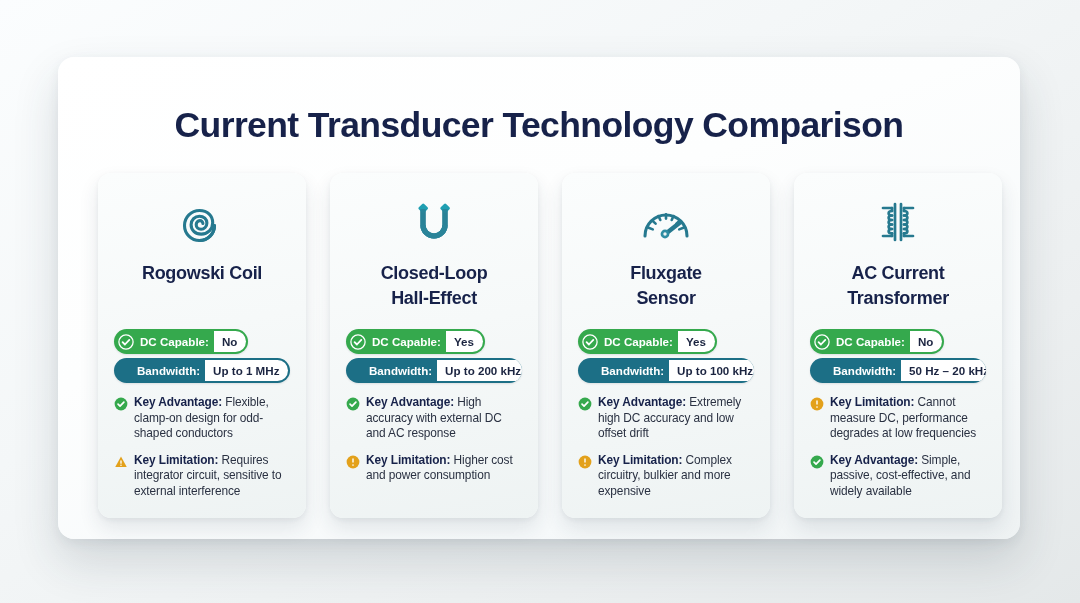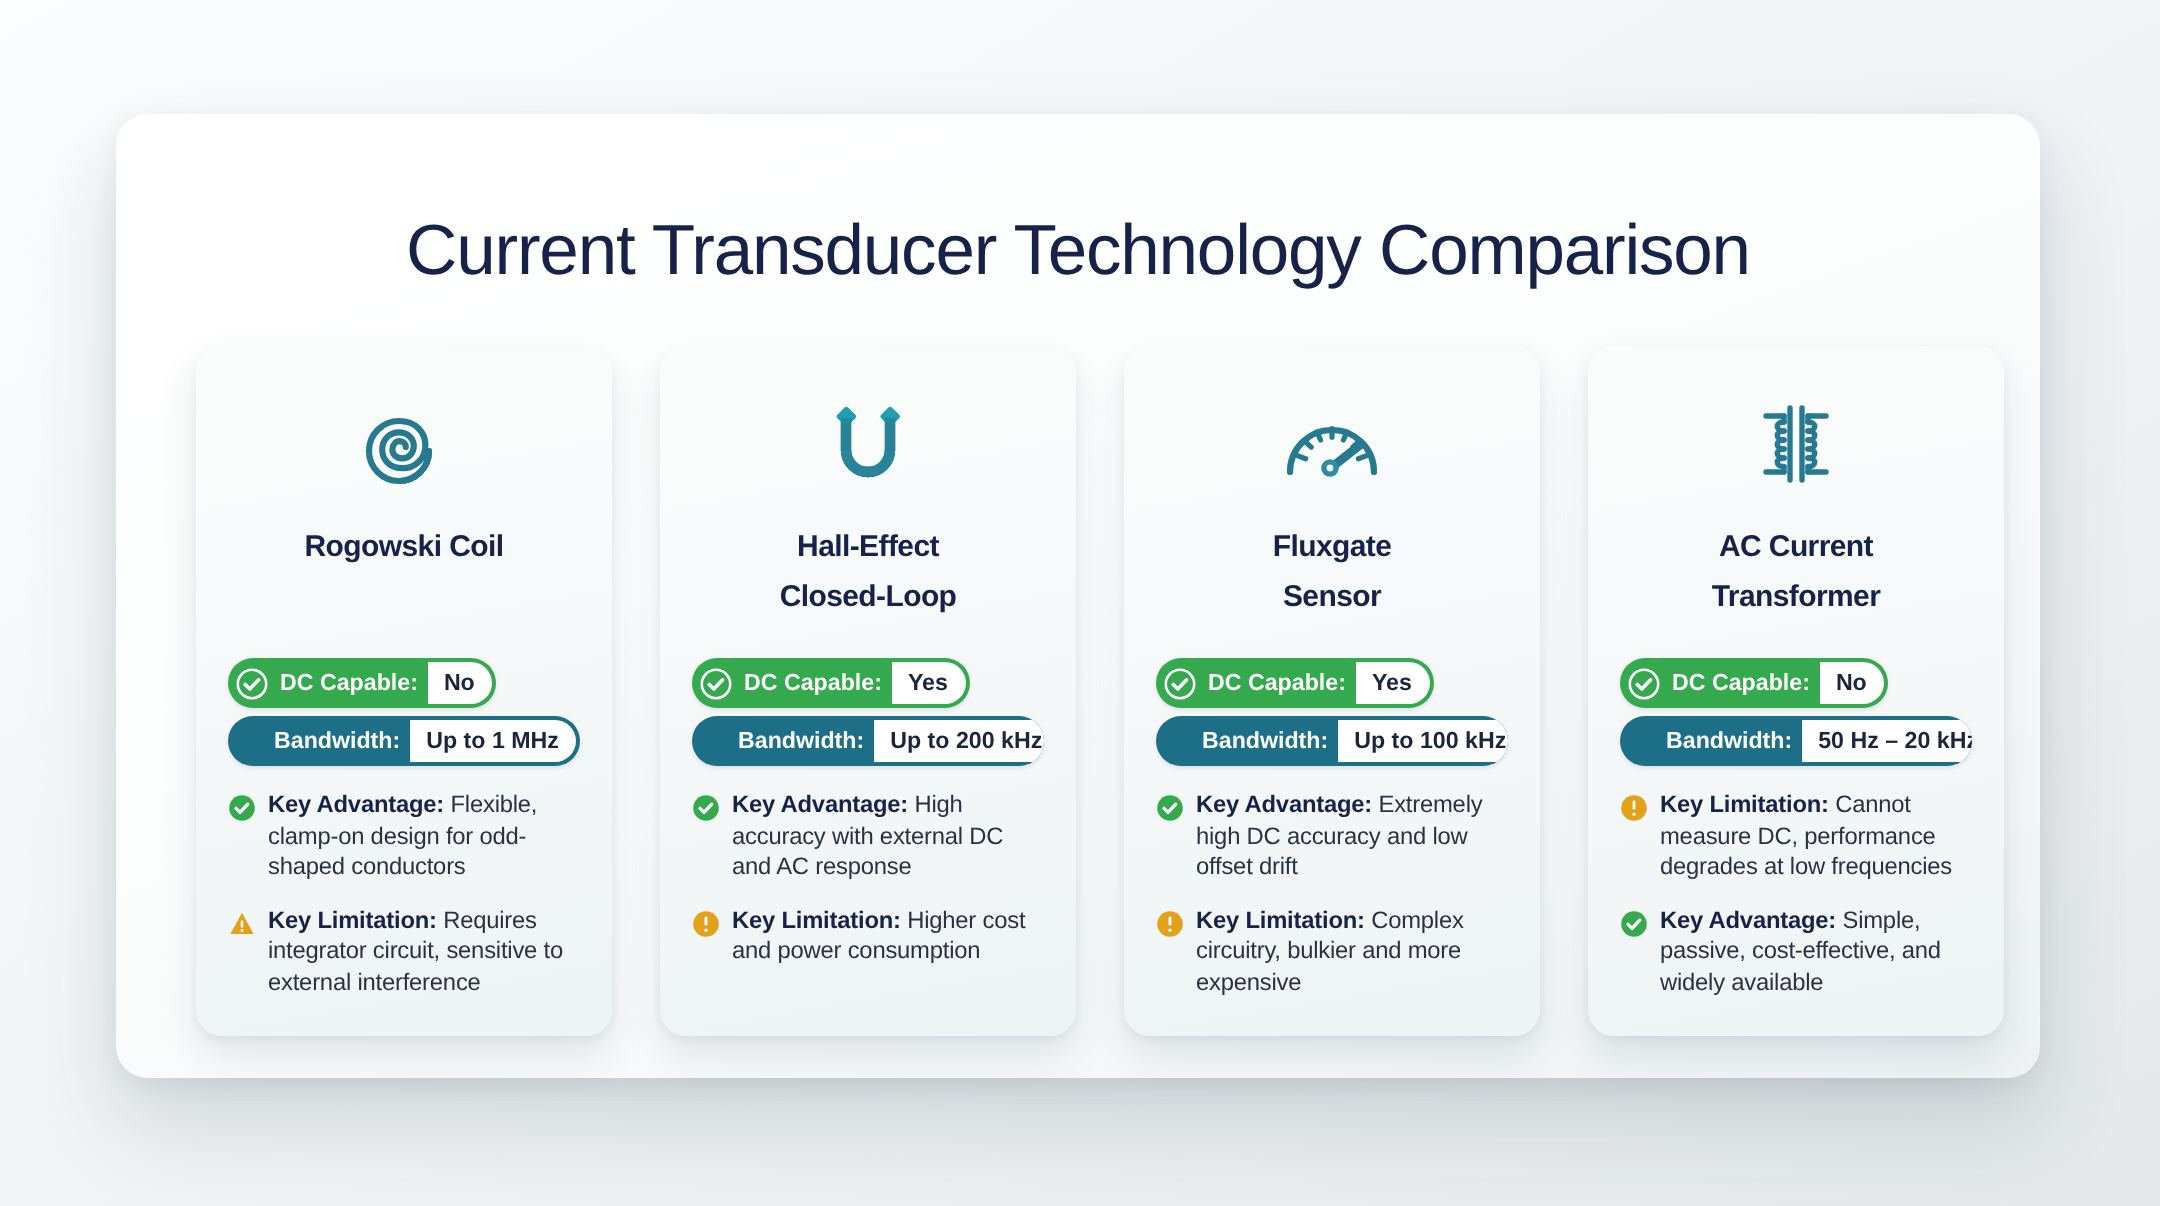--- a/index.html
+++ b/index.html
@@ -36,21 +36,21 @@
       0 4px 12px rgba(40,55,70,0.07);
   }
 
   .panel-title {
     position: absolute;
     left: 0;
     top: 48px;
     width: 100%;
     text-align: center;
     font-size: 35.5px;
-    font-weight: normal;
+    font-weight: bold;
     letter-spacing: -0.6px;
     color: #17224a;
     font-family: "Liberation Sans", sans-serif;
   }
 
   
   .cards {
     position: absolute;
     left: 40px;
     top: 116px;
@@ -78,21 +78,21 @@
     display: flex;
     align-items: center;
     justify-content: center;
     margin-bottom: 10px;
   }
   .card-icon svg { display: block; }
 
   
   .card-title {
     text-align: center;
-    font-size: 15px;
+    font-size: 18px;
     line-height: 25px;
     font-weight: bold;
     color: #17224a;
     letter-spacing: -0.3px;
     margin-bottom: 18px;
     min-height: 50px;
   }
 
   
   .pill {
@@ -229,22 +229,22 @@
         <div class="card-icon">
           <svg width="54" height="54" viewBox="0 0 54 54">
             <path d="M16 14v16a11 11 0 0 0 22 0V14" fill="none" stroke="#26798f" stroke-width="5.2" stroke-linecap="butt"></path>
             <path d="M16 30a11 11 0 0 0 22 0" fill="none" stroke="#2f8da3" stroke-width="5.2"></path>
             <rect x="12.4" y="9.5" width="7.6" height="7.6" rx="1.4" fill="#1f9fb2" transform="rotate(-45 16.2 13.3)"></rect>
             <rect x="34.3" y="9.5" width="7.6" height="7.6" rx="1.4" fill="#1f9fb2" transform="rotate(-45 38.1 13.3)"></rect>
             <path d="M16 14v16a11 11 0 0 0 22 0V14" fill="none" stroke="#2a8398" stroke-width="5.2" stroke-linecap="butt" opacity="0.9"></path>
           </svg>
         </div>
         <div class="card-title">
+          <div>Closed-Loop</div>
           <div>Hall-Effect</div>
-          <div>Closed-Loop</div>
         </div>
 
         <div class="pill pill-dc">
           <span class="pill-ico">
             <svg width="16" height="16" viewBox="0 0 16 16">
               <circle cx="8" cy="8" r="7.1" fill="none" stroke="#ffffff" stroke-width="1.3"></circle>
               <path d="M4.6 8.2l2.3 2.3 4.4-4.6" fill="none" stroke="#ffffff" stroke-width="1.8" stroke-linecap="round" stroke-linejoin="round"></path>
             </svg>
           </span>
           <span class="pill-label">DC Capable:</span>

